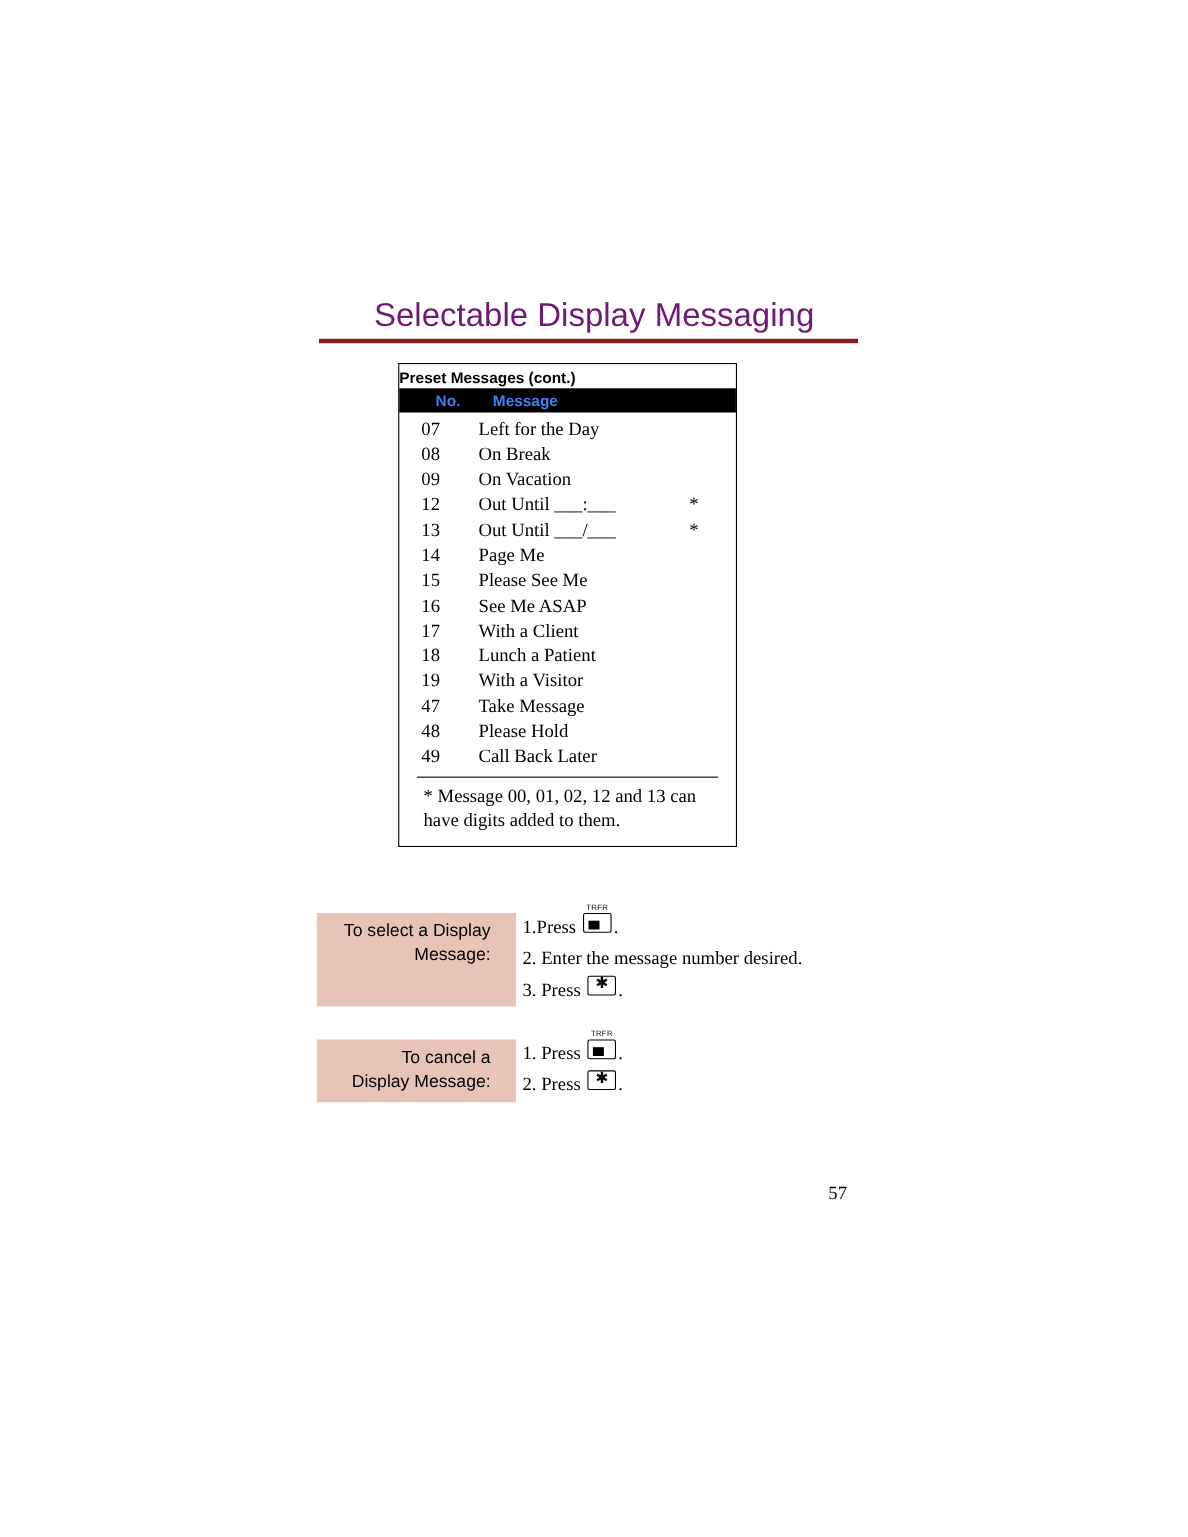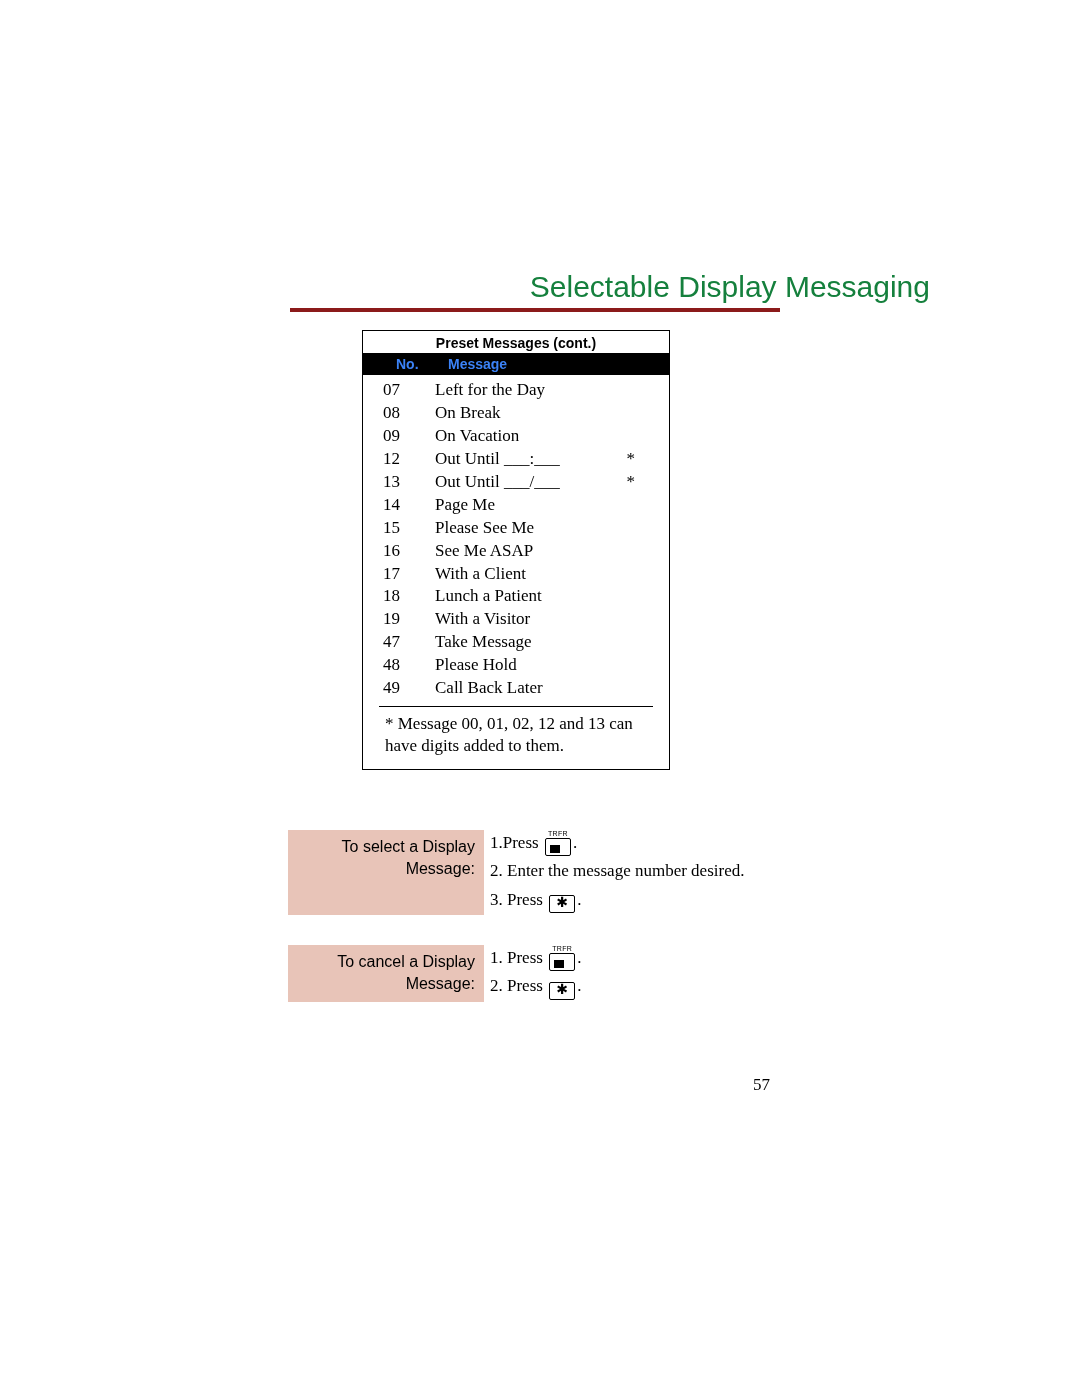--- a/index.html
+++ b/index.html
@@ -12,43 +12,42 @@
       width: 1080px;
       height: 1397px;
       font-family: "Times New Roman", Times, serif;
       position: relative;
     }
     .page-title {
       position: absolute;
       top: 270px;
       left: 340px;
       right: 150px;
-      text-align: right;
+      text-align: left;
       font-family: Arial, Helvetica, sans-serif;
       font-size: 30px;
       font-weight: 400;
-      color: #15803d;
+      color: #701a75;
     }
     .red-rule {
       position: absolute;
       top: 308px;
       left: 290px;
       width: 490px;
       height: 4px;
       background: #8b1a1a;
     }
     .table-box {
       position: absolute;
       top: 330px;
       left: 362px;
       width: 308px;
       border: 1.5px solid #000;
     }
     .table-title {
-      text-align: center;
       font-family: Arial, Helvetica, sans-serif;
       font-weight: bold;
       font-size: 14px;
       padding: 4px 0 2px 0;
     }
     .table-header-row {
       background: #000;
       color: #3b82f6;
       display: flex;
       font-family: Arial, Helvetica, sans-serif;
@@ -98,37 +97,37 @@
       position: absolute;
       left: 288px;
       width: 550px;
     }
     .inst-block {
       display: flex;
       margin-bottom: 14px;
     }
     .inst-label {
       background: #e8c4b8;
-      width: 196px;
+      width: 181px;
       font-family: Arial, Helvetica, sans-serif;
       font-size: 16px;
       text-align: right;
-      padding: 6px 9px;
+      padding: 6px 23px;
       color: #000;
       line-height: 1.35;
     }
     .inst-steps {
       flex: 1;
       font-size: 17px;
       padding-left: 6px;
       line-height: 1.55;
     }
     .step {
       display: flex;
-      align-items: flex-end;
+      align-items: flex-start;
       min-height: 26px;
       margin-bottom: 2px;
     }
     .step .pre {
       white-space: pre;
     }
     .btn-key {
       display: inline-block;
       position: relative;
       width: 26px;

